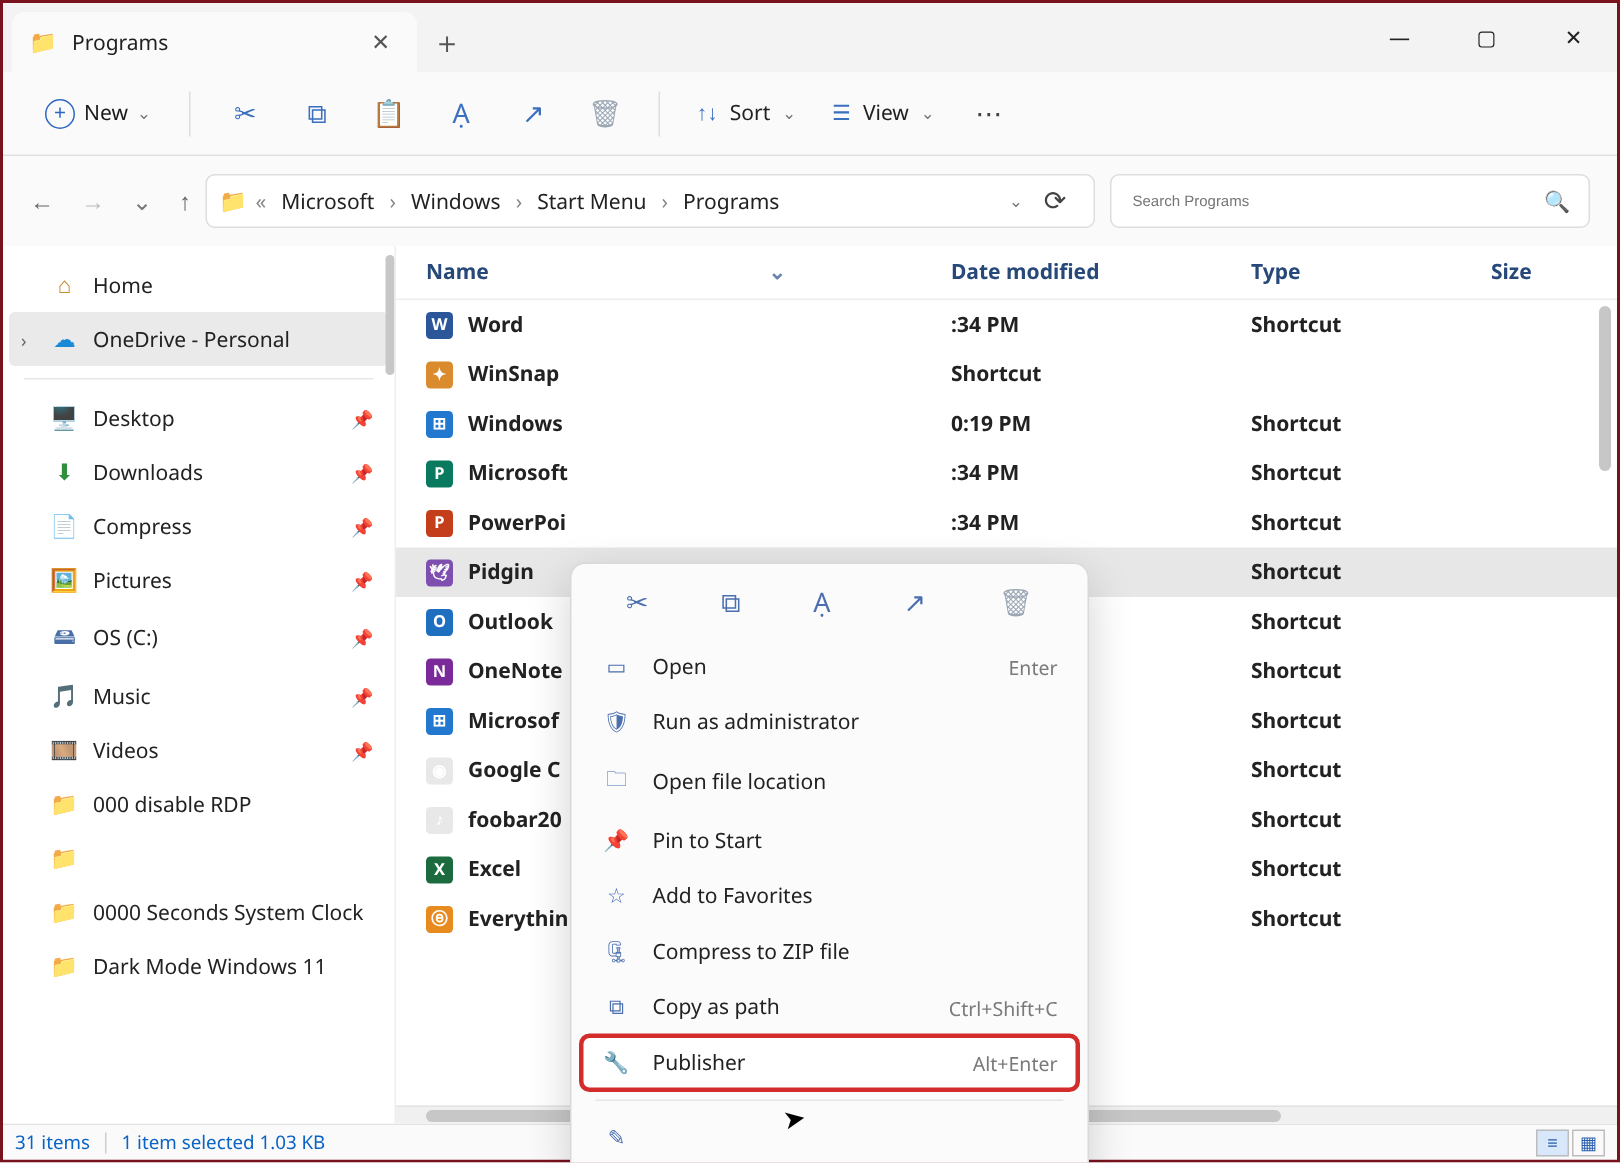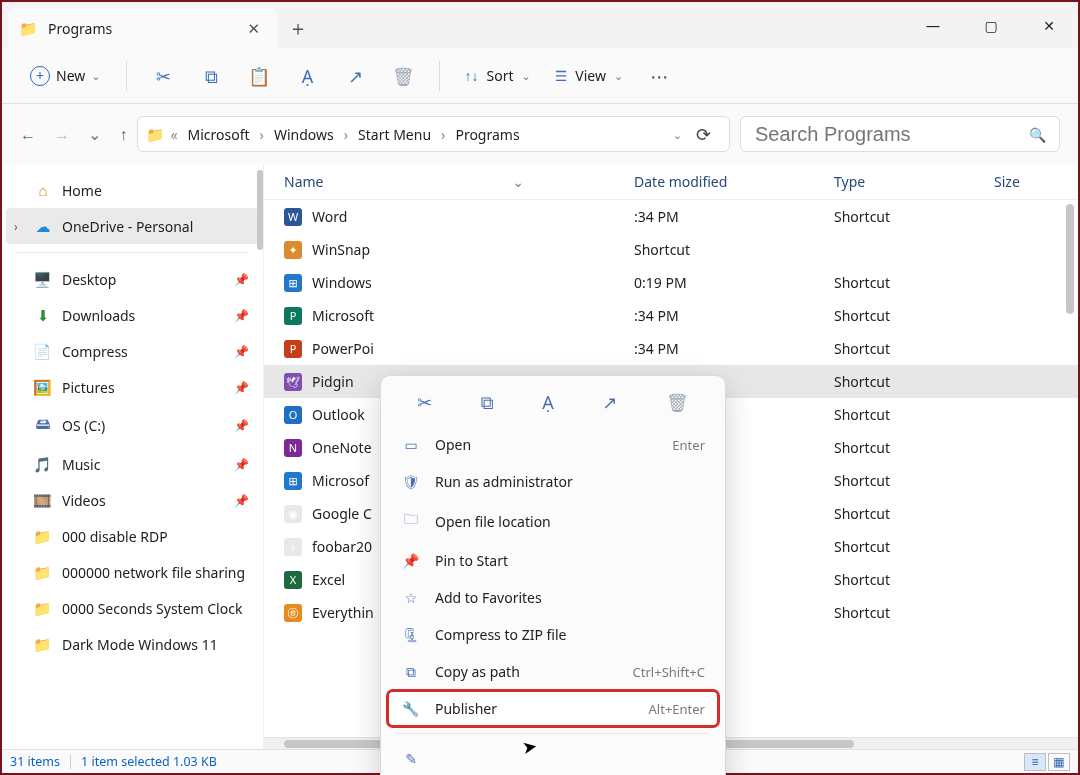--- a/index.html
+++ b/index.html
@@ -124,21 +124,21 @@
   .crumb { display: inline-flex; align-items: center; gap: 4px; color: #222; padding: 0 4px; cursor: pointer; }
   .crumb-sep { color: #888; padding: 0 2px; }
   .refresh { color: #444; font-size: 18px; padding: 0 10px; cursor: pointer; }
   .search {
     width: 320px; height: 36px;
     background: #fff; border: 1px solid #ddd; border-radius: 6px;
     display: flex; align-items: center; padding: 0 12px;
     color: #888;
   }
   .search input {
-    flex: 1; border: none; outline: none; font-size: 20px; color: #888;
+    flex: 1; border: none; outline: none; font-size: 10px; color: #888;
   }
   .search .sicon { color: #555; }
   
   .content {
     flex: 1;
     display: flex;
     background: #fff;
     min-height: 0;
     position: relative;
   }
@@ -168,20 +168,21 @@
   .nav-sep { height: 1px; background: #e7e7e7; margin: 8px 10px; }
   .folder-y { color: #f2b01e; }
   .icon16 { width:18px; display:inline-flex; justify-content:center; font-size:15px; }
   
   .files {
     flex: 1;
     display: flex;
     flex-direction: column;
     min-width: 0;
     position: relative;
+    font-weight: bold;
   }
   .cols {
     display: grid;
     grid-template-columns: 350px 200px 160px 1fr;
     padding: 8px 20px 8px 20px;
     color: #27497a;
     border-bottom: 1px solid #eee;
     font-size: 14px;
   }
   .cols .ch { cursor: pointer; }
@@ -391,21 +392,20 @@
     <span class="pin">📌</span>
           </div>
         </div>
       <div id="sidebar-folders">
           <div class="nav-item">
             <span class="icon16 folder-y">📁</span>
     <span>000 disable RDP</span>
           </div>
           <div class="nav-item">
             <span class="icon16 folder-y">📁</span>
-    <span>000000 network file sharing</span>
           </div>
           <div class="nav-item">
             <span class="icon16 folder-y">📁</span>
     <span>0000 Seconds System Clock</span>
           </div>
           <div class="nav-item">
             <span class="icon16 folder-y">📁</span>
     <span>Dark Mode Windows 11</span>
           </div>
         </div>

